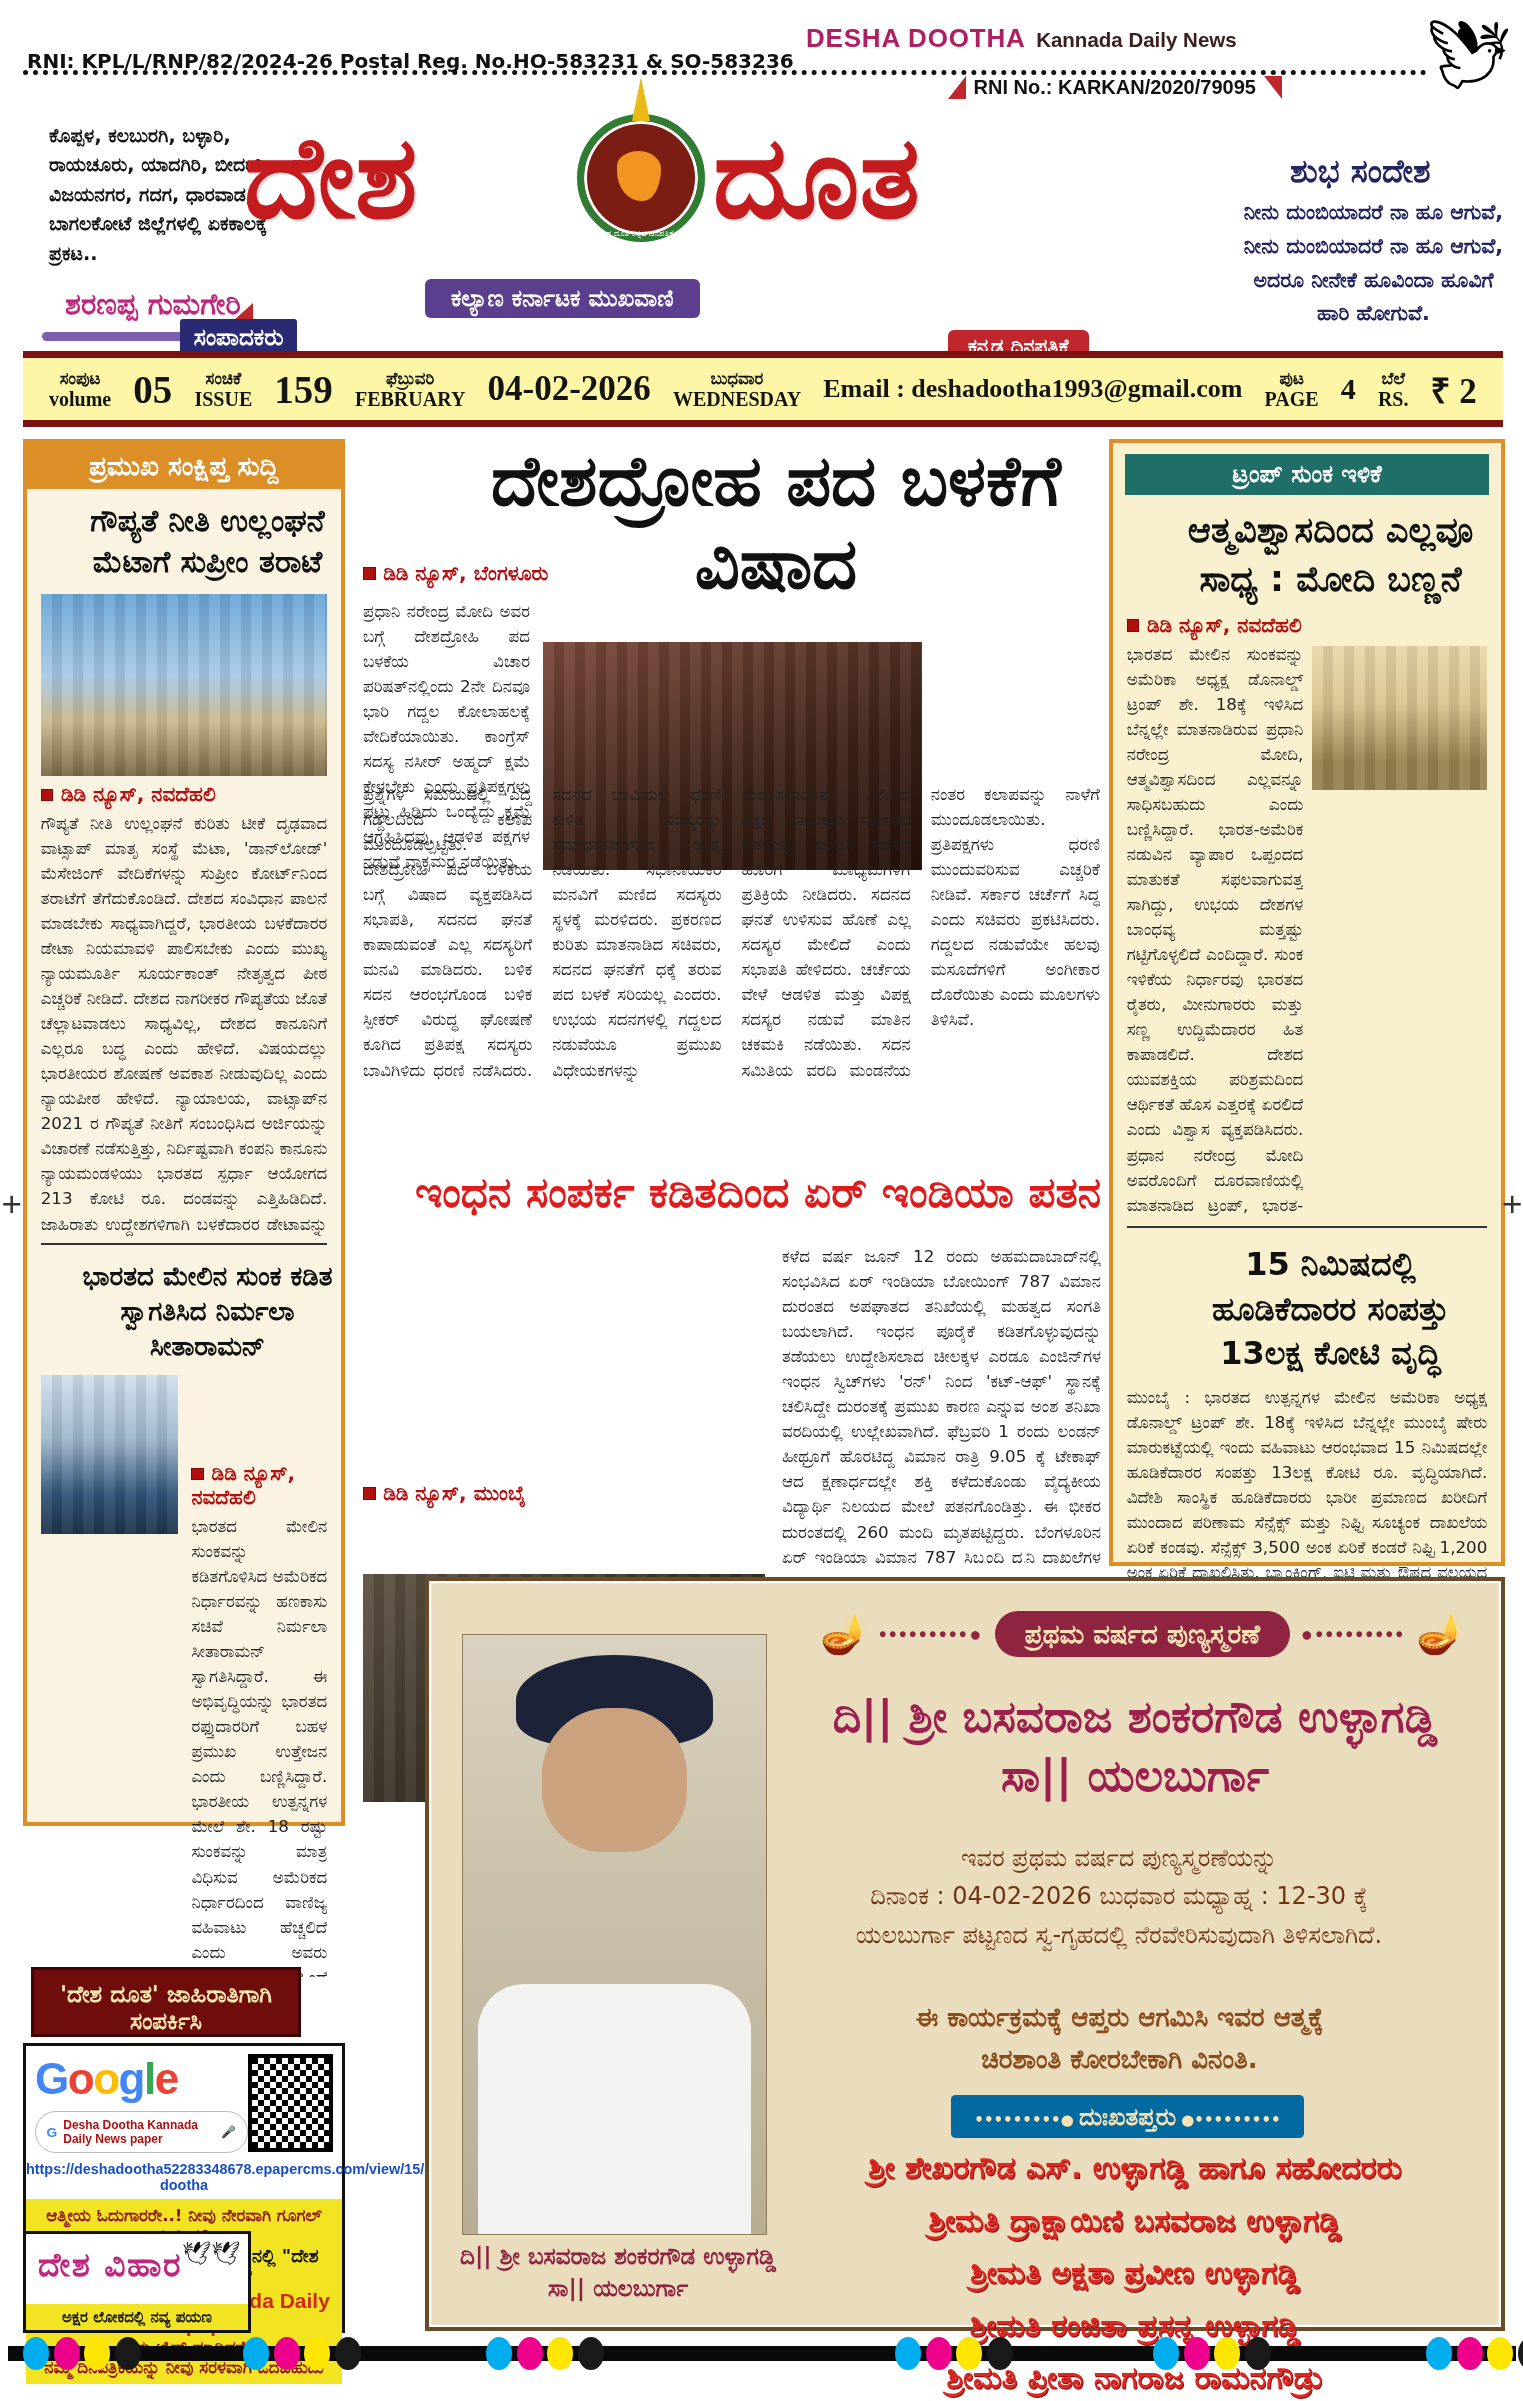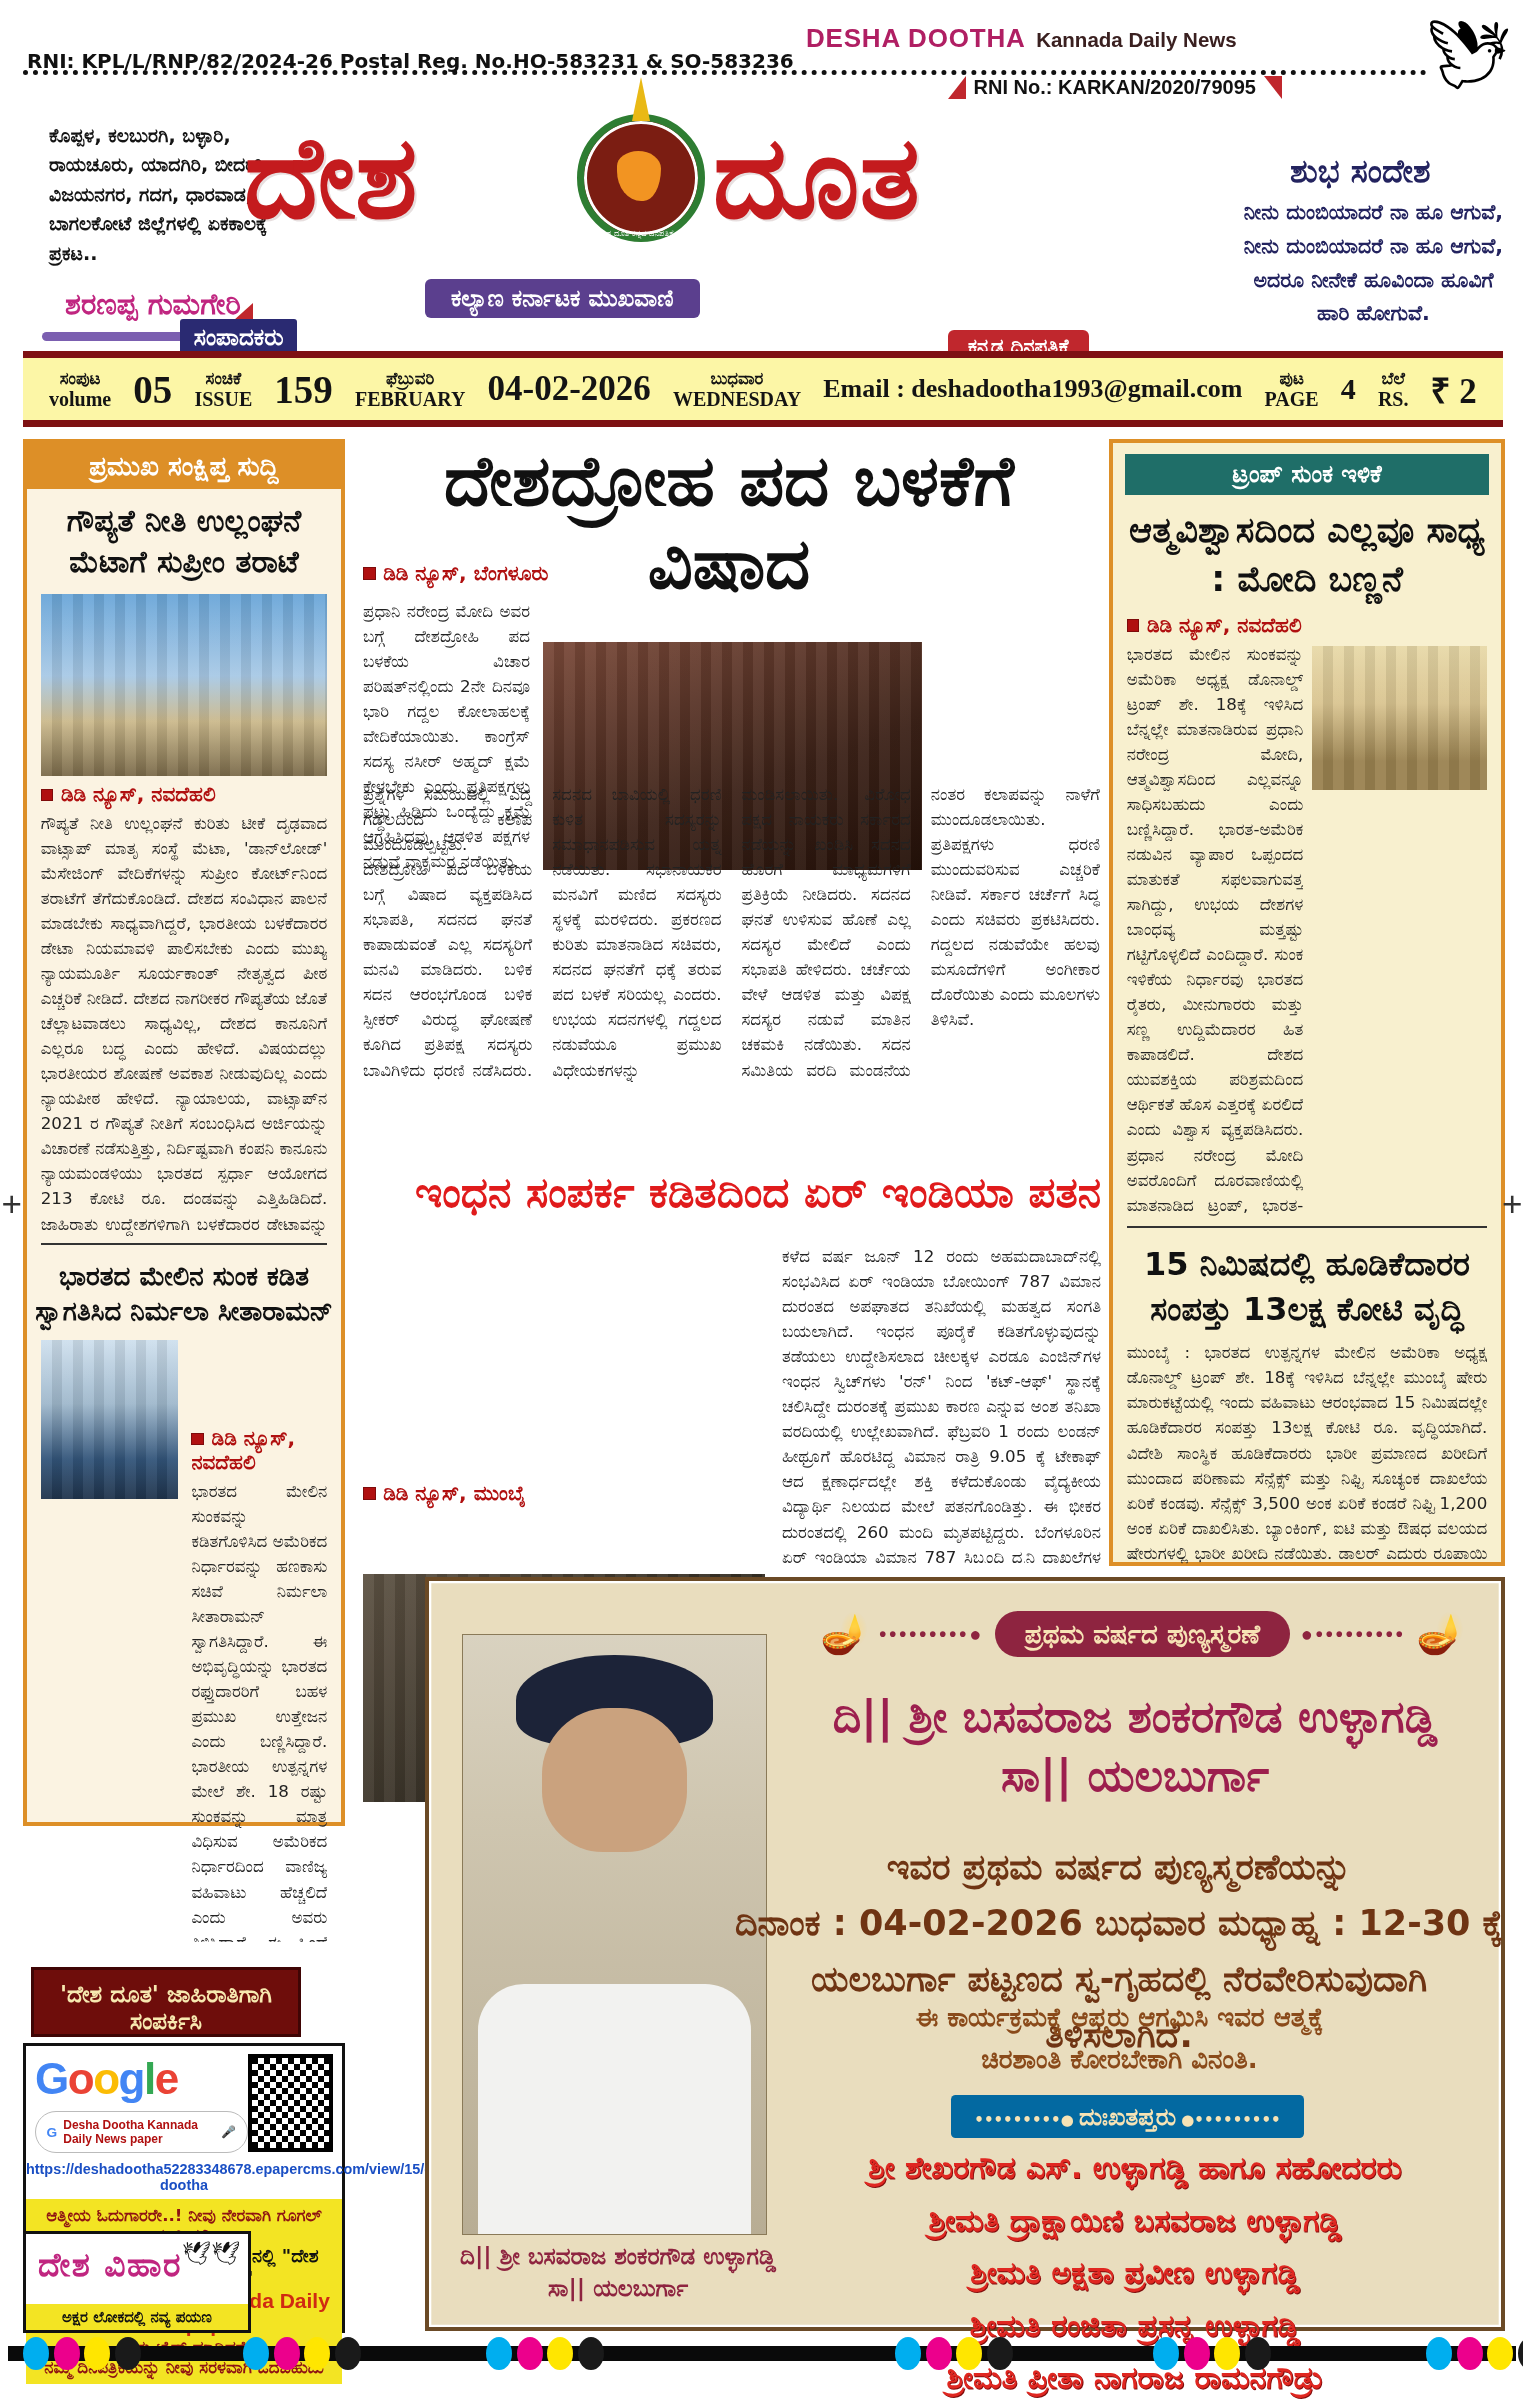--- a/index.html
+++ b/index.html
@@ -31,21 +31,21 @@
   .datebar{background:#fcf6a6;border-top:7.6px solid #7e1113;border-bottom:7.6px solid #7e1113;display:flex;align-items:center;justify-content:space-between;padding:0 26px;box-sizing:border-box;}
   .db-cell{text-align:center;color:#141414;}
   .db-kn{font-weight:bold;font-size:16.7px;}
   .db-en{font-weight:bold;font-size:20px;font-family:"Liberation Serif",serif;}
   .db-big{font-weight:bold;font-size:39px;font-family:"Liberation Serif",serif;}
   .db-date{font-weight:bold;font-size:35px;font-family:"Liberation Serif",serif;}
   
   .obox{border:4.6px solid #dd8f27;background:#fbf3e2;}
   .sechdr{background:#dd8f27;color:#fff;font-weight:bold;font-size:26px;text-align:center;padding:7.6px 0;}
   .tealhdr{background:#1f6e68;color:#fff;font-weight:bold;font-size:24px;text-align:center;padding:6.8px 0;margin:10.6px 12px 0 12px;}
-  .h-black{color:#111;font-weight:bold;text-align:center;}
+  .h-black{color:#111;font-weight:bold;text-align:center;margin-left:47px;}
   .h-red{color:#e01b1c;font-weight:bold;text-align:right;}
   .byline{color:#b01010;font-weight:bold;font-size:20px;}
   .byline .sq{display:inline-block;width:10.6px;height:10.6px;background:#b01010;border:1.5px solid #7e0b0b;margin-right:7.6px;}
   .body-txt{color:#222;font-size:16.7px;line-height:1.5;text-align:justify;}
   .cols4{column-count:4;column-gap:20px;}
   .photo{background:linear-gradient(160deg,#7b4a3a,#3c2218 60%,#241109);position:relative;overflow:hidden;}
   .photo:after{content:"";position:absolute;inset:0;background:repeating-linear-gradient(90deg,rgba(255,255,255,.05) 0 10.6px,rgba(0,0,0,.08) 10.6px 21px);}
   .ph-sky{background:linear-gradient(180deg,#6aa6d8 0%,#a8c9e6 45%,#cbb98c 70%,#7a6a4a 100%);}
   .ph-person{background:linear-gradient(180deg,#cfe0ee 0%,#9fb8cc 40%,#33557a 75%,#20344c 100%);}
   .ph-modi{background:linear-gradient(180deg,#e8d9a8 0%,#d9c490 40%,#9a8250 80%);}
@@ -69,21 +69,21 @@
   .yb3{color:#d02a12;font-weight:bold;font-size:21px;}
   .vihara{background:#fff;border:3px solid #111;position:relative;}
   .vihara-name{color:#c02680;font-weight:bold;font-size:33px;letter-spacing:1.5px;}
   .vihara-strip{background:#f3e423;color:#111;font-weight:bold;font-size:15px;text-align:center;position:absolute;left:0;right:0;bottom:0;padding:3.8px 0;}
   .bird{font-size:23px;color:#111;}
   
   .adbox{background:#e9ddbe;border:4.6px solid #6b4a26;box-shadow:0 0 0 2.3px #fff inset;}
   .ad-ribbon{background:#8e2440;color:#f7e3b5;font-weight:bold;font-size:26px;padding:7.6px 30px;border-radius:30px;}
   .ad-dots{color:#8e2440;font-size:20px;letter-spacing:3px;font-weight:bold;}
   .ad-title{color:#9c1f4e;font-weight:bold;font-size:44px;text-align:center;line-height:1.35;}
-  .ad-body{color:#6f3413;font-weight:bold;font-size:35px;text-align:center;line-height:1.6;}
+  .ad-body{color:#6f3413;font-weight:normal;font-size:24px;text-align:center;line-height:1.6;}
   .ad-req{color:#8a4a1a;font-weight:bold;font-size:26px;text-align:center;line-height:1.6;}
   .ad-grief{background:#0369a1;color:#f7e3b5;font-weight:bold;font-size:24px;padding:7.6px 23px;border-radius:4.6px;}
   .ad-name{color:#e02721;font-weight:bold;font-size:30px;text-align:center;line-height:1.75;text-shadow:0.8px 0.8px 0 #7e0b0b;}
   .ad-caption{color:#8e2440;font-weight:bold;font-size:23px;text-align:center;line-height:1.4;}
   .diya{font-size:39px;}
   .ad-photo{background:linear-gradient(180deg,#d9d2c0 0%,#cfc6b0 30%,#b8ad94 100%);border:1.5px solid #8a7a58;position:relative;overflow:hidden;}
   .ad-photo .hair{position:absolute;top:20px;left:53px;right:53px;height:91px;background:#1c2338;border-radius:50% 50% 30% 30%;}
   .ad-photo .face{position:absolute;top:73px;left:79px;right:79px;height:144px;background:#caa27e;border-radius:46% 46% 42% 42%;}
   .ad-photo .shirt{position:absolute;bottom:0;left:15px;right:15px;height:250px;background:#f2f2f0;border-radius:46px 46px 0 0;}
   

